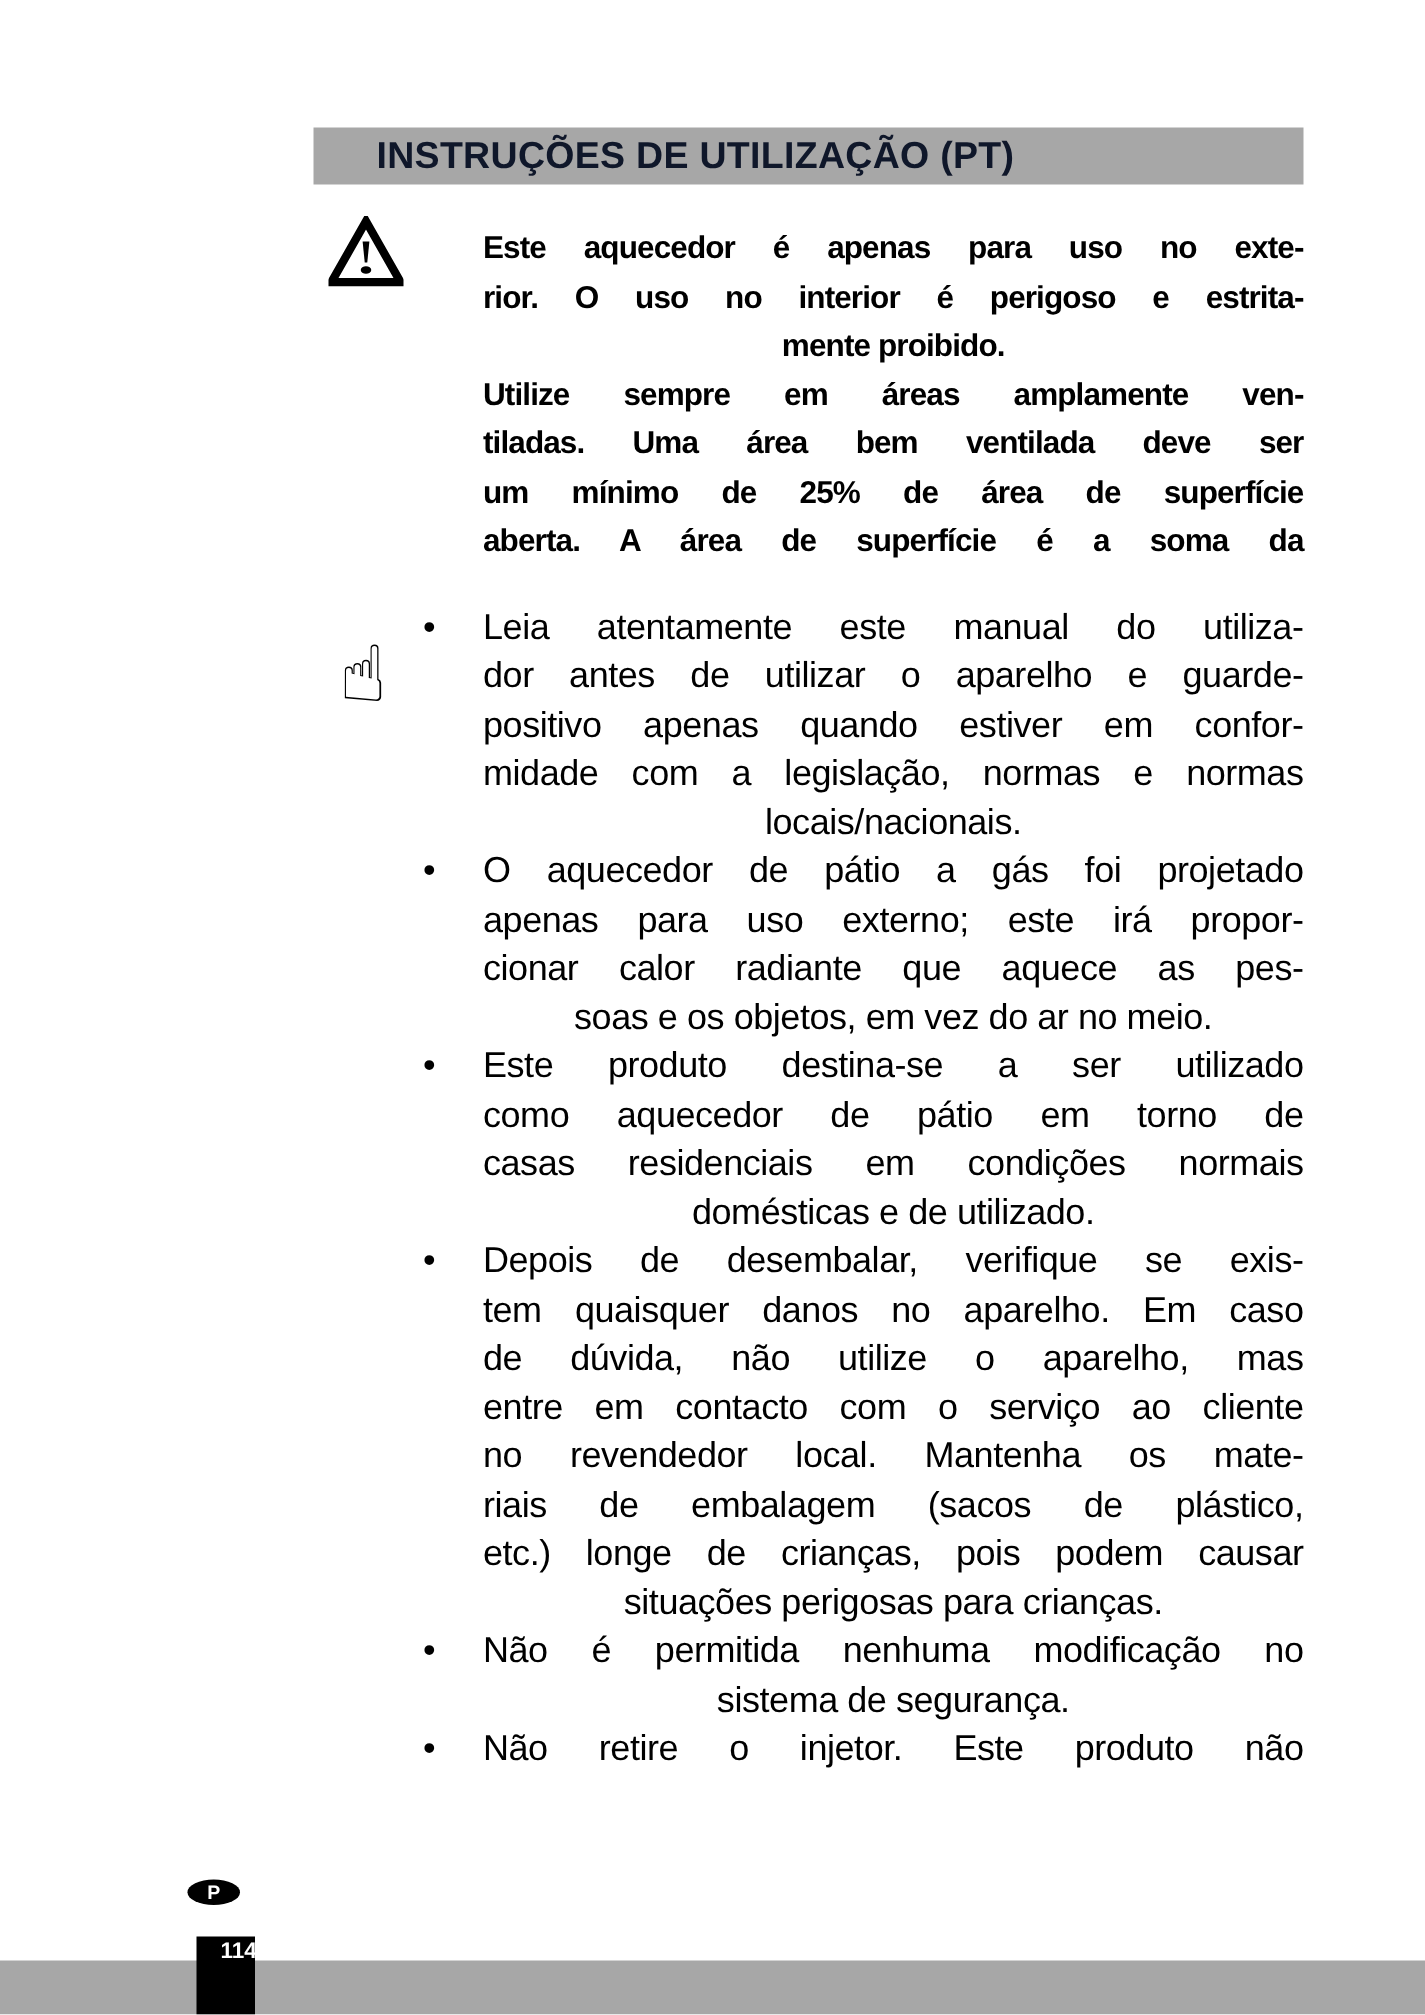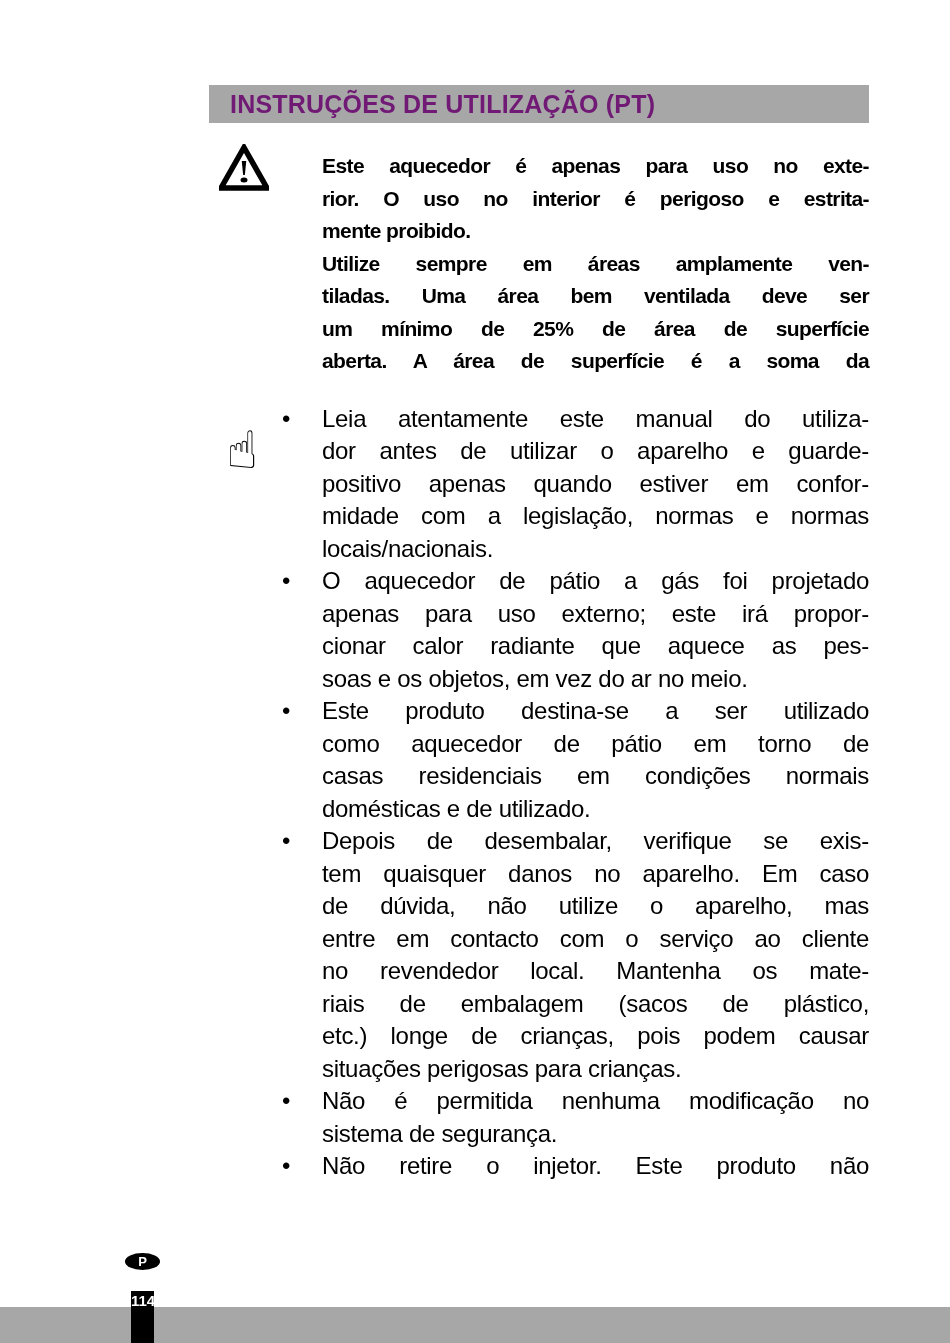--- a/index.html
+++ b/index.html
@@ -17,38 +17,39 @@
   .page{position:relative;width:950px;height:1343px;overflow:hidden;background:var(--page_white);}
 
   
   .header-bar{
     position:absolute;left:209px;top:85px;width:660px;height:38px;
     background:var(--bar_gray);
     display:flex;align-items:center;
   }
   .header-bar .title{
     padding-left:21px;
-    font-size:25px;font-weight:bold;color:#701a75;
-    letter-spacing:0.2px;white-space:nowrap;
+    font-size:25px;font-weight:bold;color:#0f172a;
+    letter-spacing:0.2px;white-space:nowrap;margin-left:21px;
   }
 
   
   .warning-icon{position:absolute;left:219px;top:144px;width:50px;height:48px;}
   .hand-icon{
     position:absolute;left:216px;top:420px;width:52px;height:60px;
     font-family:"DejaVu Sans",sans-serif;
     font-size:52px;line-height:60px;text-align:center;color:#000;
   }
 
   
   .content{position:absolute;left:322px;top:150px;width:547px;}
   .line{
     height:32.5px;line-height:32.5px;
     white-space:normal;
     letter-spacing:-0.3px;
+    text-align:center;
   }
   .warn-block .line{
     font-weight:bold;font-size:21px;letter-spacing:-0.6px;
   }
   .bullet-list .line{font-size:24px;}
   .bullet-list{margin-top:25px;}
   
   .j{text-align:justify;text-align-last:justify;text-justify:inter-word;}
   
   .b{position:relative;}
@@ -65,21 +66,21 @@
     display:flex;align-items:center;justify-content:center;
   }
   .bottom-bar{
     position:absolute;left:0;top:1307px;width:950px;height:36px;
     background:var(--bar_gray);
   }
   .page-tab{
     position:absolute;left:131px;top:1291px;width:23px;height:52px;
     background:#000;z-index:2;
     color:#fff;font-size:15px;font-weight:bold;
-    text-align:center;line-height:20px;
+    text-align:center;line-height:20px;padding-left:16px;
   }
 </style>
 </head>
 <body>
 
 <div class="page">
 
   <div class="header-bar">
     <span class="title">INSTRUÇÕES DE UTILIZAÇÃO (PT)</span>
   </div>

